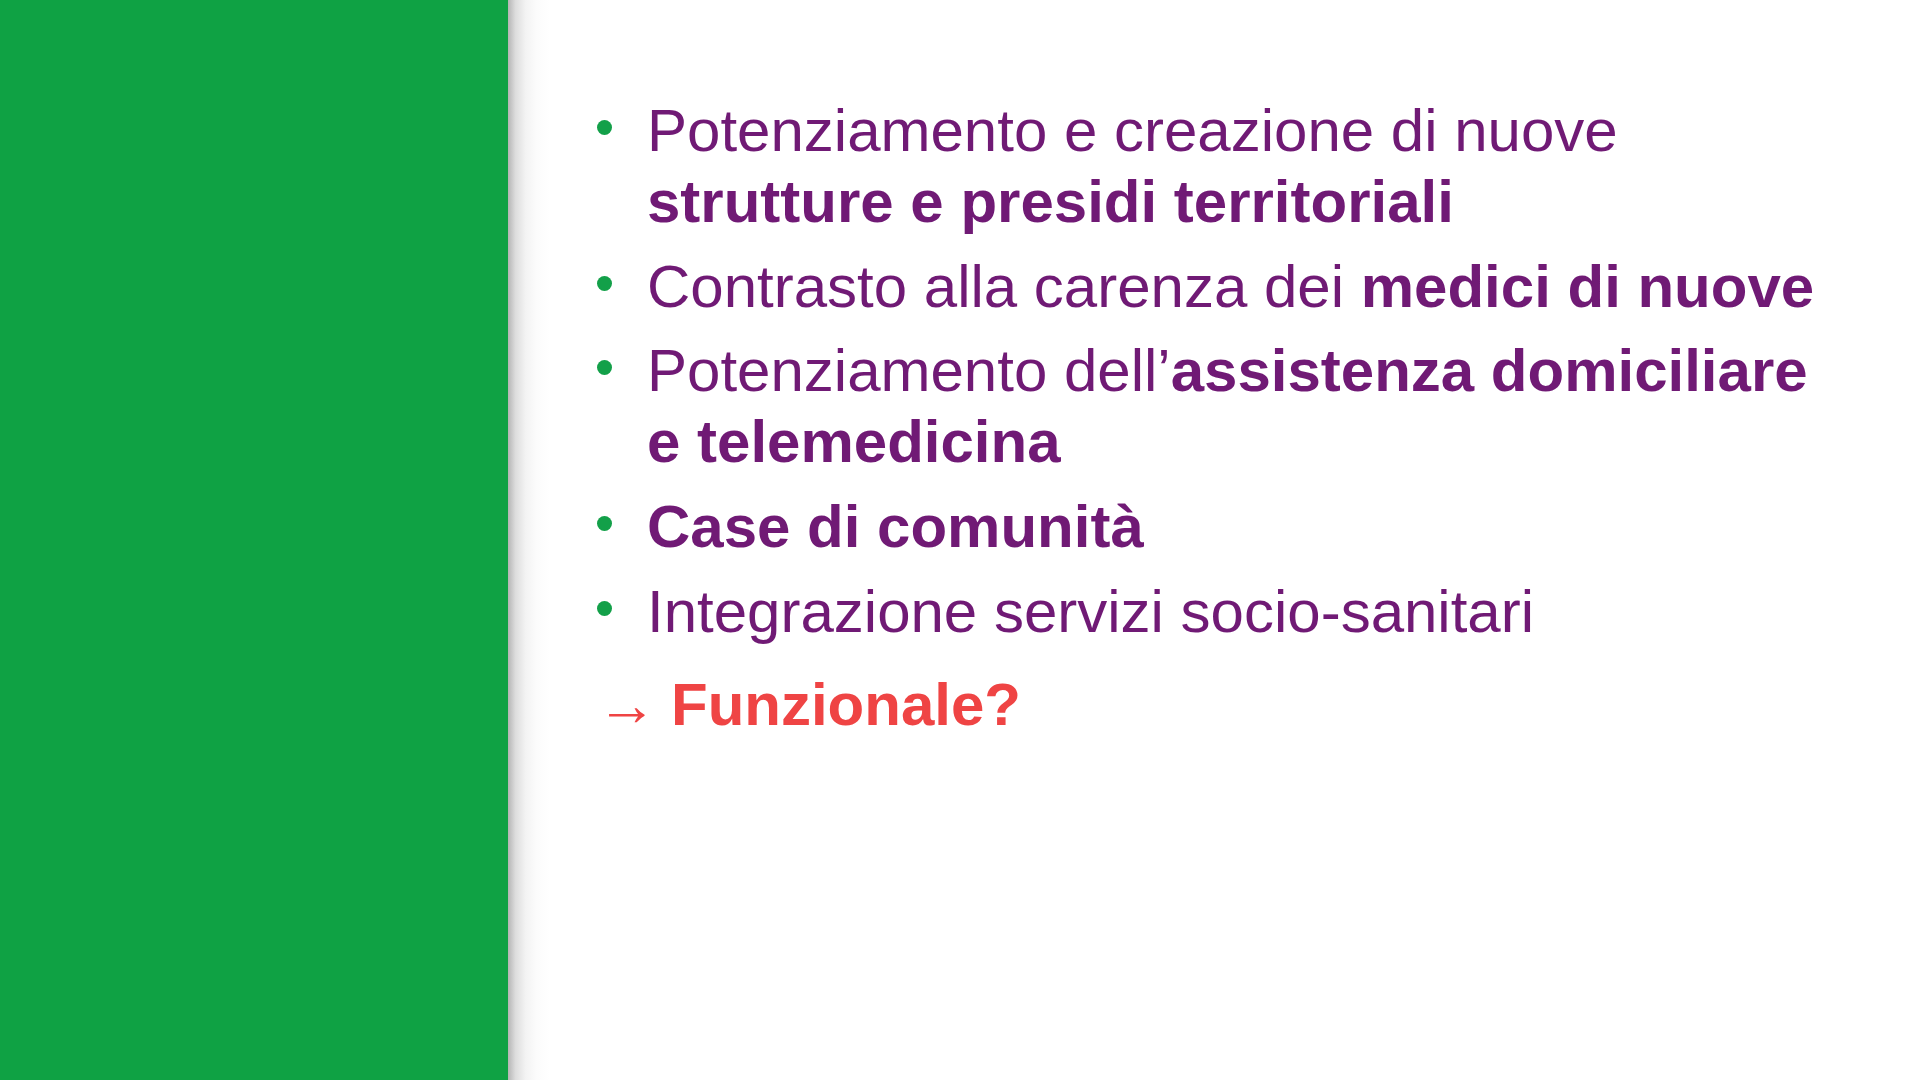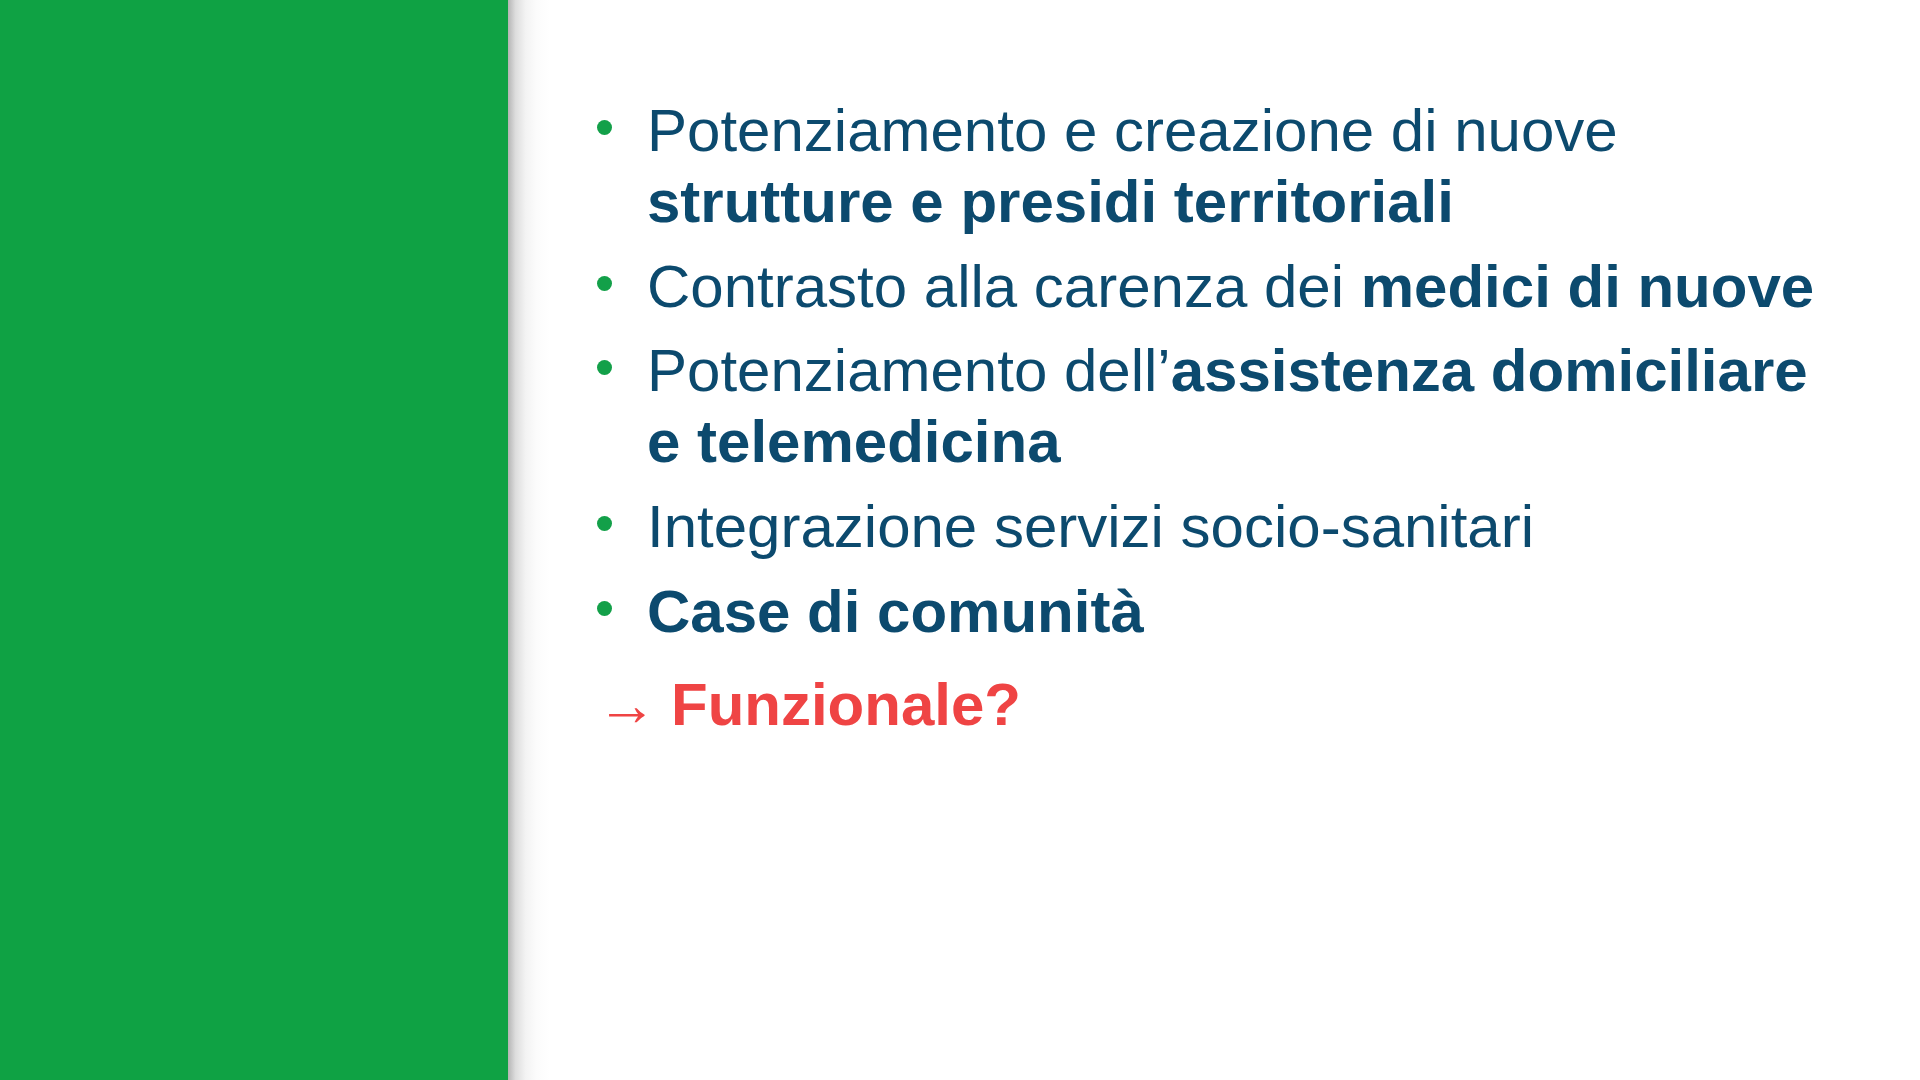--- a/index.html
+++ b/index.html
@@ -74,21 +74,21 @@
     height: 1080px;
     z-index: 0;
     box-sizing: border-box;
     padding-top: 96px;
   }
 
   .bullet-list {
     list-style: none;
     margin: 0;
     padding: 0;
-    color: #0c4a6e;
+    color: #701a75;
   }
 
   .bullet-item {
     position: relative;
     padding-left: 72px;
     margin-bottom: 14px;
     font-size: 60px;
     line-height: 1.18;
     font-weight: normal;
     max-width: 1170px;
@@ -148,26 +148,26 @@
         <span>Contrasto alla carenza dei </span><b>medici di nuove</b><span></span>
       </li>
 
       <li class="bullet-item">
         <span class="bullet-dot"></span>
         <span>Potenziamento dell’</span><b>assistenza domiciliare e telemedicina</b><span></span>
       </li>
 
       <li class="bullet-item">
         <span class="bullet-dot"></span>
-        <span>Integrazione servizi socio-sanitari</span><b></b><span></span>
+        <span></span><b>Case di comunità</b><span></span>
       </li>
 
       <li class="bullet-item">
         <span class="bullet-dot"></span>
-        <span></span><b>Case di comunità</b><span></span>
+        <span>Integrazione servizi socio-sanitari</span><b></b><span></span>
       </li>
 
     </ul>
 
     <div class="arrow-item">
       <span class="arrow-glyph">→</span><span>Funzionale?</span>
     </div>
   </div>
 
 </div>

